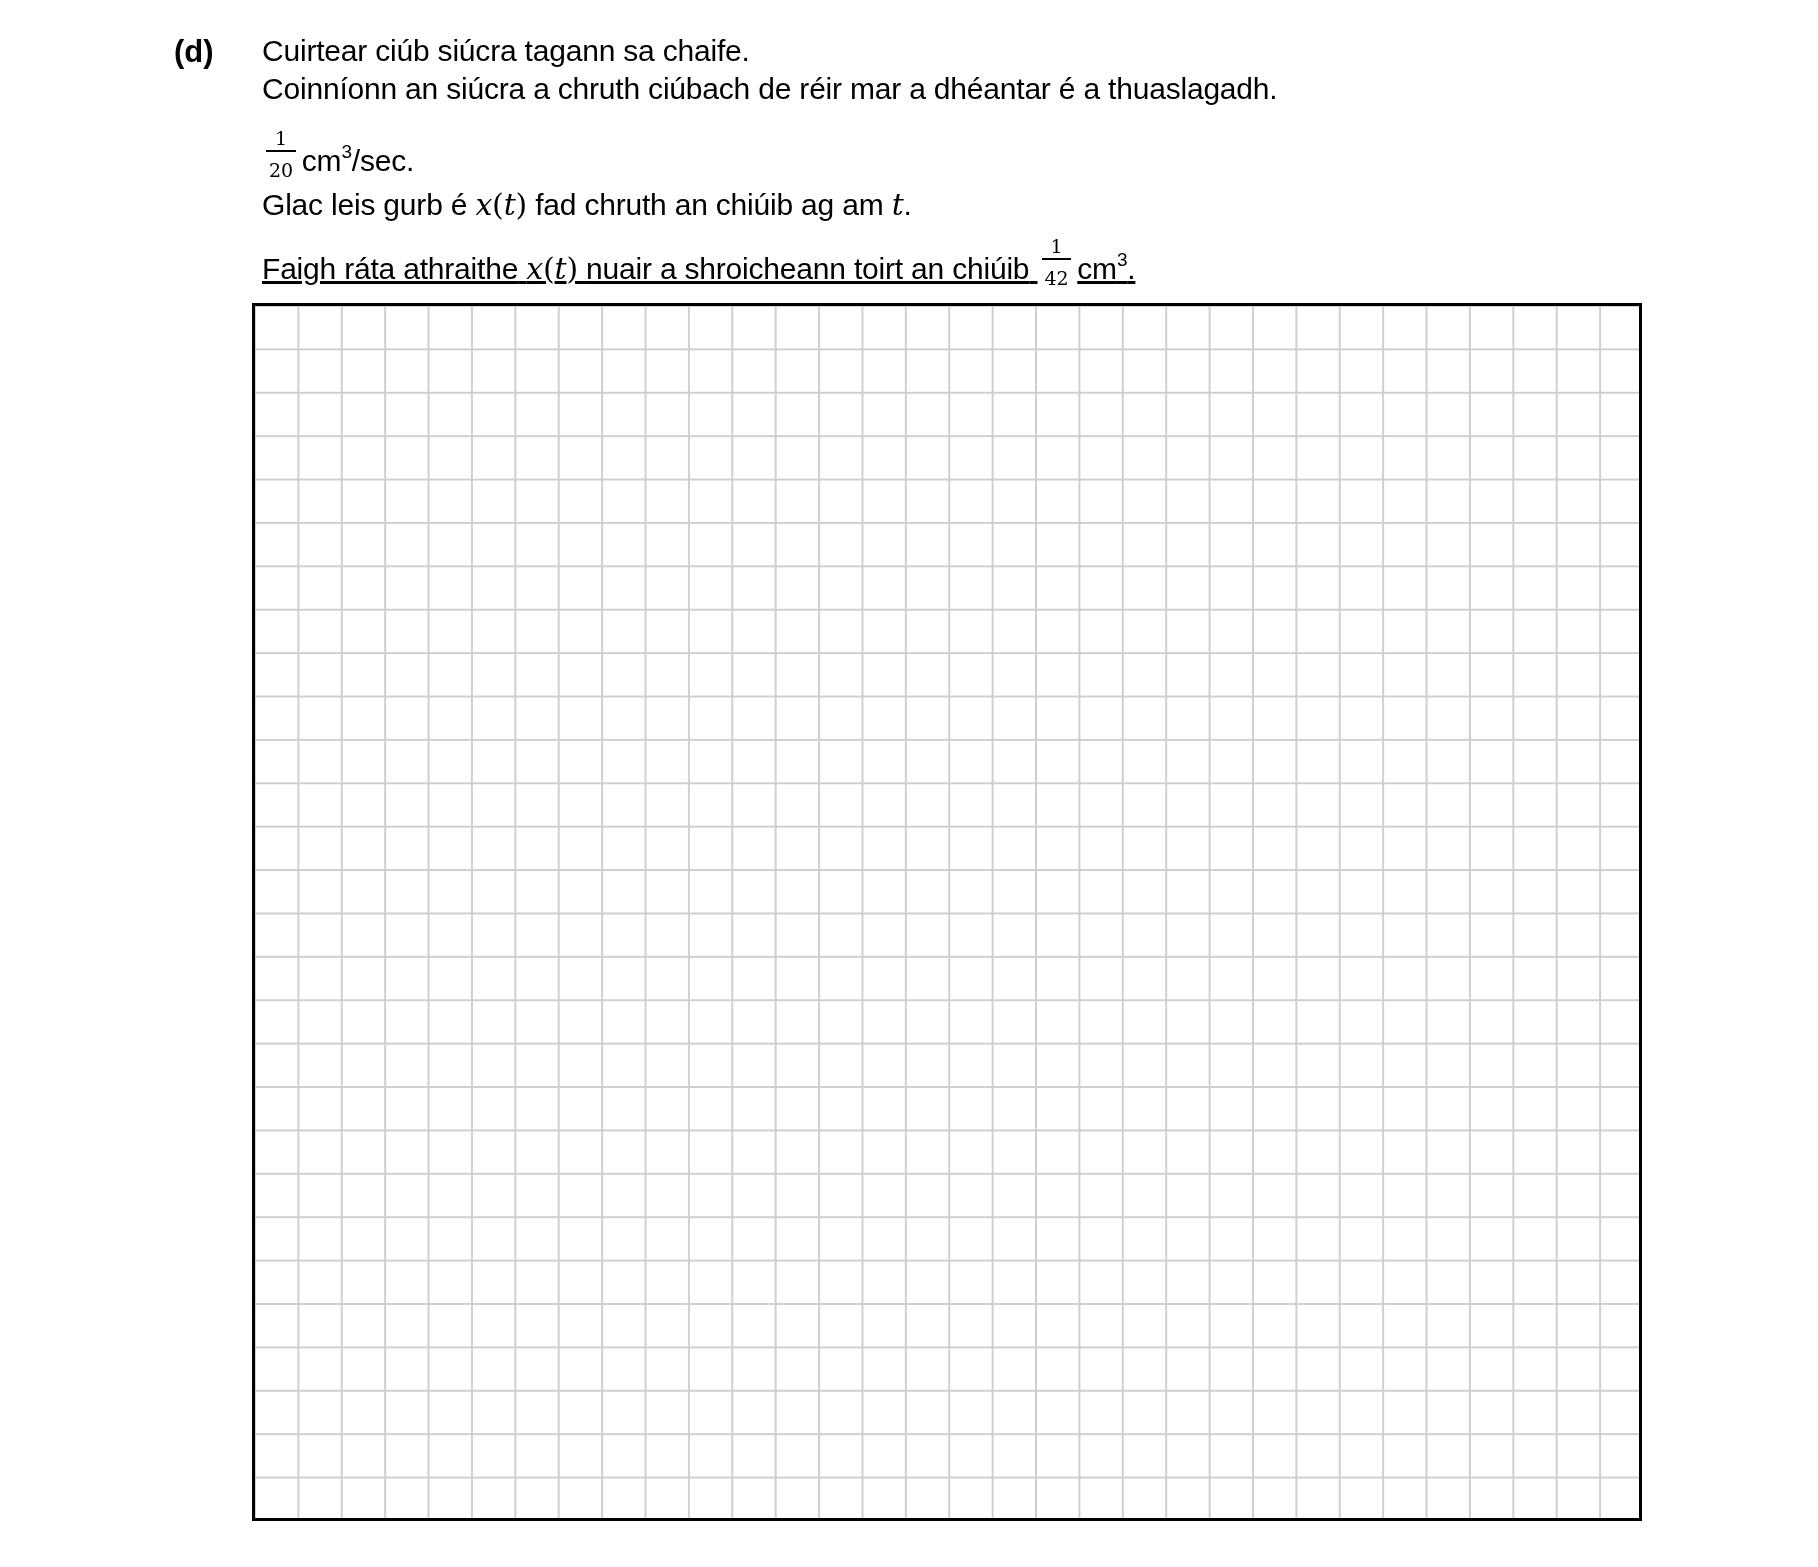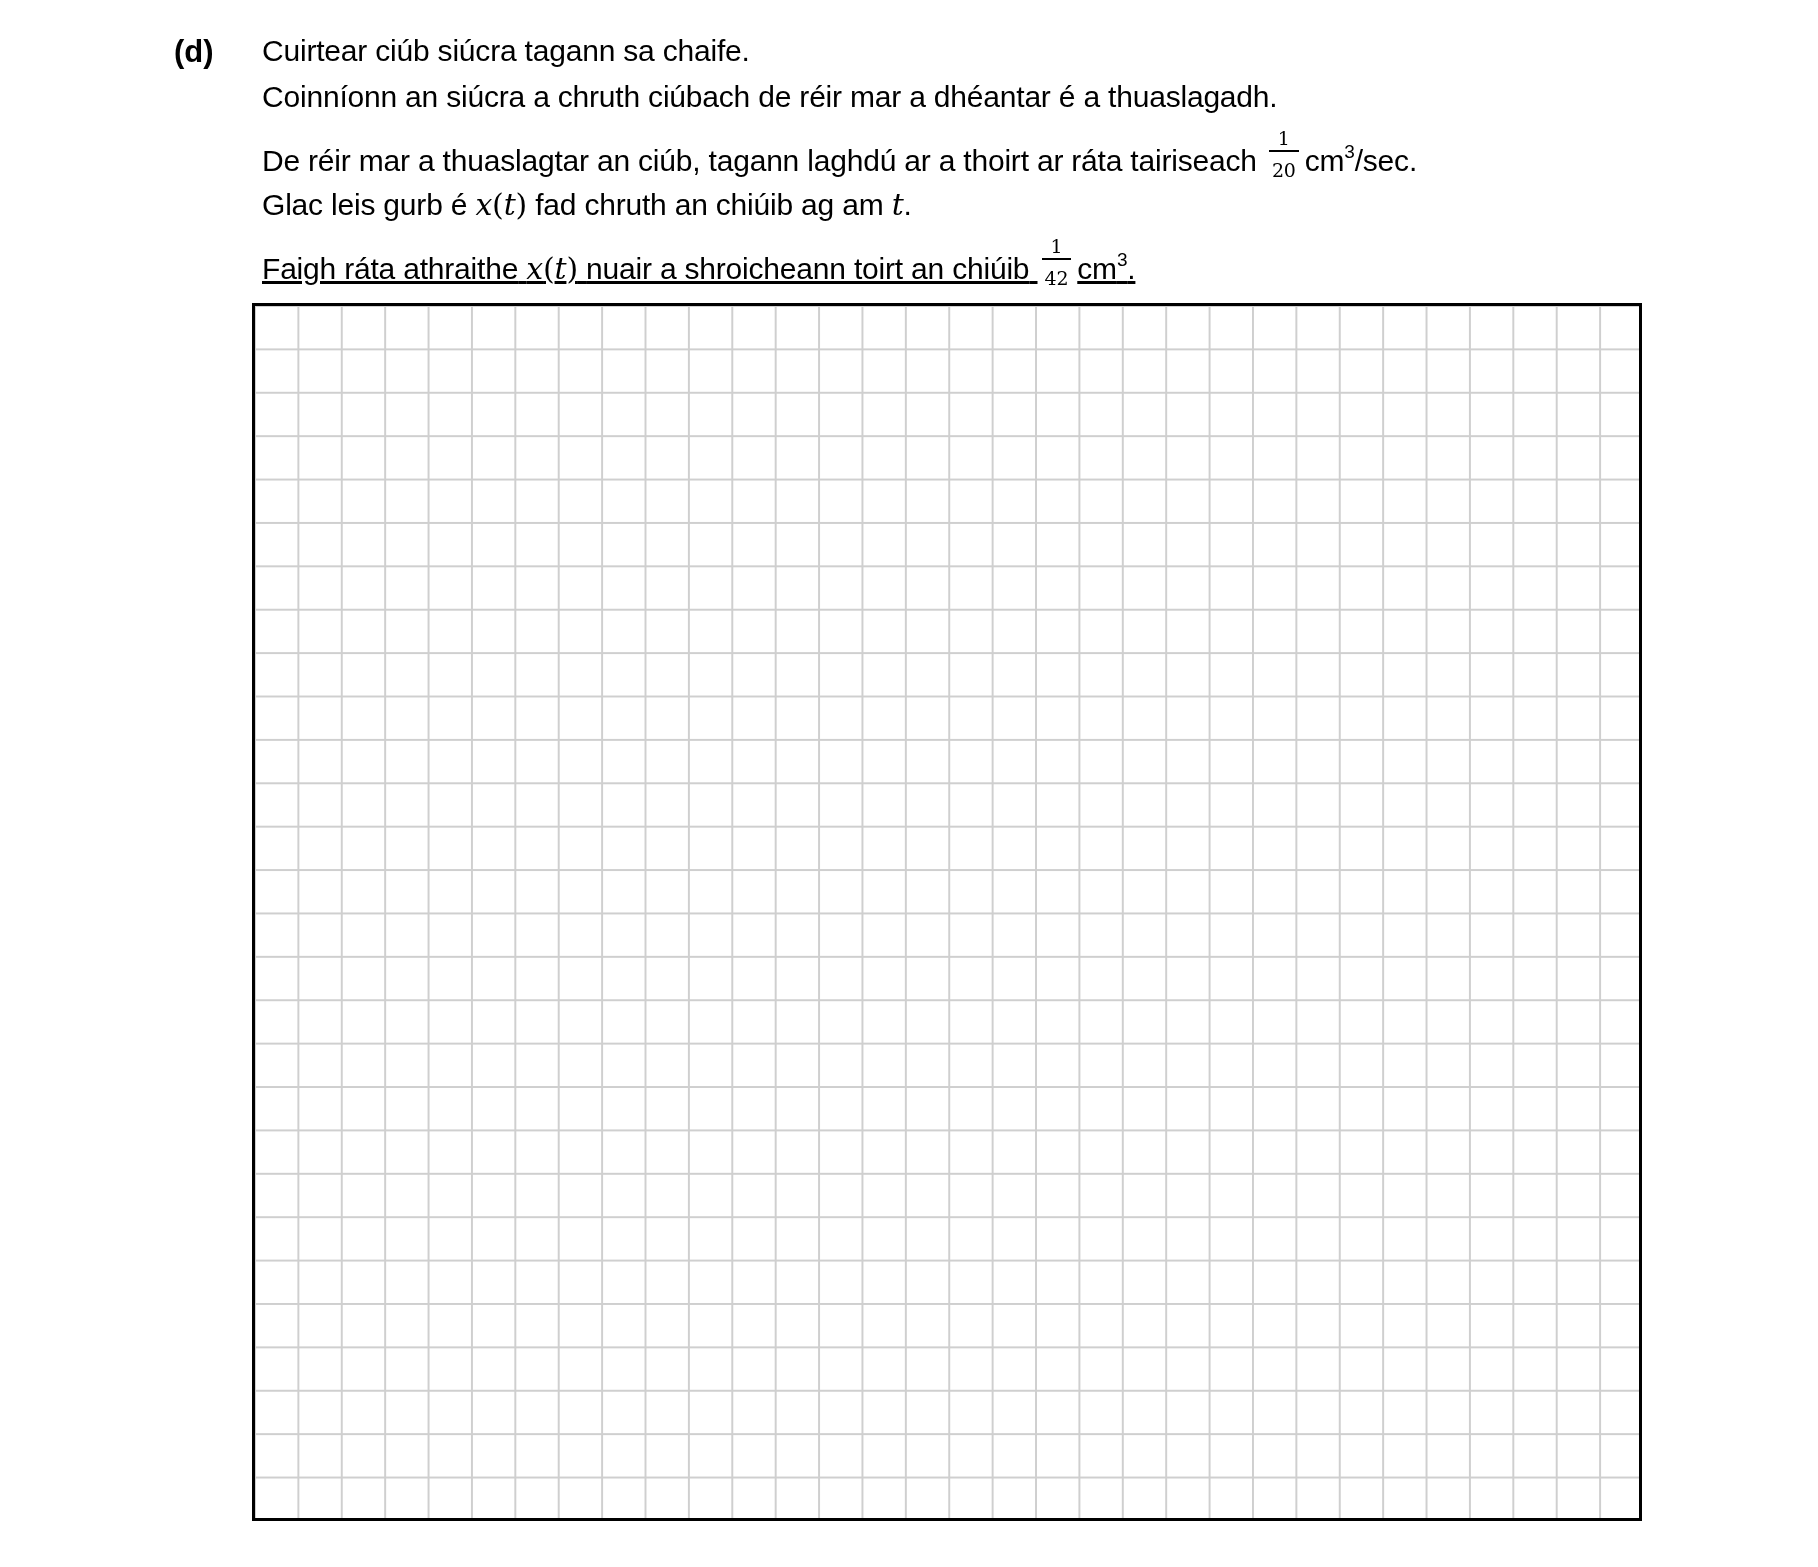--- a/index.html
+++ b/index.html
@@ -25,24 +25,23 @@
       background-position: -1px -1px;
     }
   </style>
 </head>
 <body>
 
 <div class="label">(d)</div>
 
 <div class="line" style="top:34px;">Cuirtear ciúb siúcra tagann sa chaife.</div>
 
-<div class="line" style="top:80px;text-align:right;">Coinníonn an siúcra a chruth ciúbach de réir mar a dhéantar é a thuaslagadh.</div>
+<div class="line" style="top:72px;text-align:right;">Coinníonn an siúcra a chruth ciúbach de réir mar a dhéantar é a thuaslagadh.</div>
 
 <div class="line" style="top:132px;">
-  <span>De réir mar a thuaslagtar an ciúb, tagann laghdú ar a thoirt ar ráta tairiseach</span>
   <span class="frac">
     <span class="num">1</span>
     <span class="den">20</span>
   </span><span>cm</span><sup>3</sup><span>/sec.</span>
 </div>
 
 <div class="line" style="top:187px;">
   <span>Glac leis gurb é</span>
   <span><span class="math">x</span><span class="mathup">(</span><span class="math">t</span><span class="mathup">)</span></span>
   <span>fad chruth an chiúib ag am</span>

